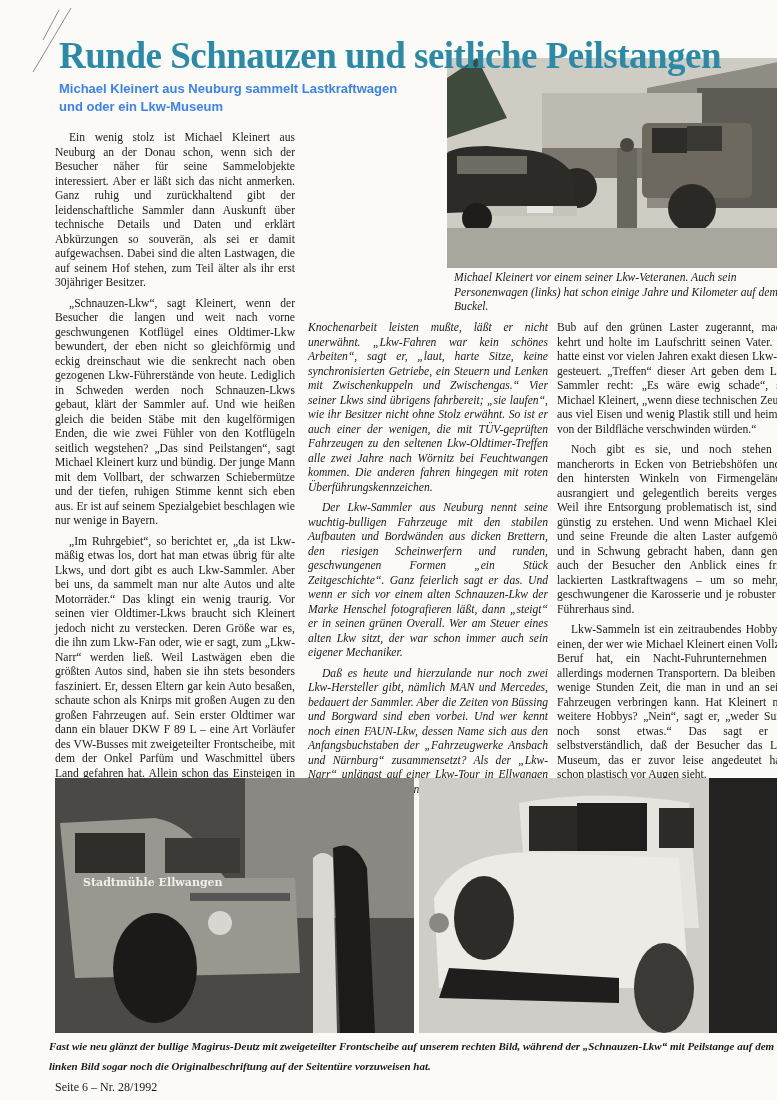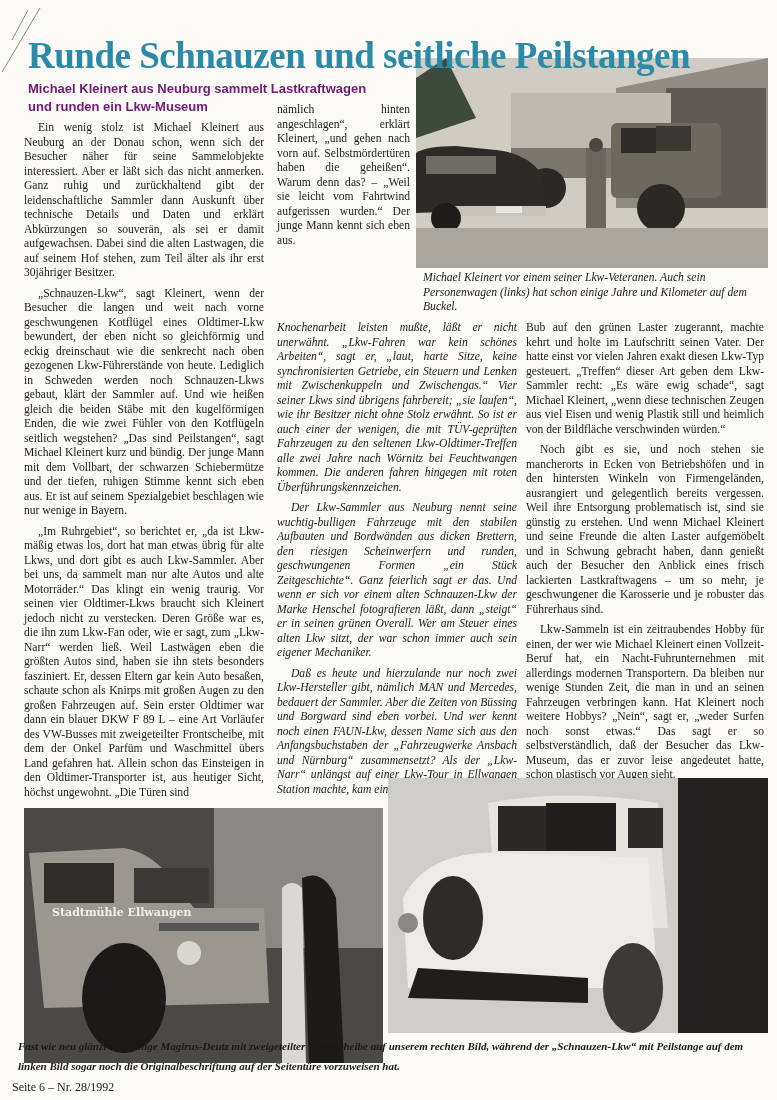--- a/index.html
+++ b/index.html
@@ -3,78 +3,78 @@
 <meta charset="utf-8">
 <style>
   html, body { margin: 0; padding: 0; }
   body {
     width: 777px; height: 1100px; overflow: hidden;
     background: #fbfaf6;
     font-family: "DejaVu Serif", "Liberation Serif", serif;
     color: #1a1a1a;
     position: relative;
   }
-  .page { position: absolute; inset: 0; }
+  .page { position: absolute; inset: 0; margin-left: 31px; }
   .slash { position: absolute; left: 0; top: 0; width: 45px; height: 100px; }
   .headline {
     position: absolute; left: 28px; top: 34px;
     font-family: "Liberation Serif", "DejaVu Serif", serif;
     font-weight: bold; font-size: 37px; letter-spacing: -0.5px;
     color: #2a8aa8; white-space: nowrap; margin: 0; z-index: 3;
   }
   .subhead {
     position: absolute; left: 28px; top: 80px; width: 380px;
     font-family: "Liberation Sans", "DejaVu Sans", sans-serif;
-    font-weight: bold; font-size: 13px; line-height: 18px; color: #701a75; margin: 0;
+    font-weight: bold; font-size: 13px; line-height: 18px; color: #3b82f6; margin: 0;
   }
   .col {
     position: absolute;
     font-family: "Liberation Serif", "DejaVu Serif", serif;
     font-size: 11.6px; line-height: 14.5px; text-align: justify; hyphens: auto;
   }
   .col p { margin: 0 0 6px 0; text-indent: 14px; }
   .col p.cont { text-indent: 0; }
-  .col1 { left: 24px; top: 121px; width: 240px; }
+  .col1 { left: 24px; top: 131px; width: 240px; }
   .col2a { left: 277px; top: 103px; width: 133px; }
   .col2b { left: 277px; top: 321px; width: 240px; font-style: italic; }
   .col3 { left: 526px; top: 321px; width: 238px; }
   .photo {
     position: absolute; overflow: hidden;
     background: linear-gradient(180deg, #d8d6d0 0%, #bfbcb4 55%, #9a978f 100%);
   }
   .photo-top { left: 416px; top: 58px; width: 352px; height: 210px; }
-  .photo-bl { left: 24px; top: 808px; width: 359px; height: 255px; background: linear-gradient(180deg,#3a3a38 0%, #6b6a66 40%, #2c2c2a 100%); }
+  .photo-bl { left: 24px; top: 778px; width: 359px; height: 255px; background: linear-gradient(180deg,#3a3a38 0%, #6b6a66 40%, #2c2c2a 100%); }
   .photo-br { left: 388px; top: 778px; width: 380px; height: 255px; background: linear-gradient(90deg,#c9c7c1 0%, #d6d4ce 55%, #2a2a28 80%, #1f1f1d 100%); }
   .caption {
     position: absolute;
     font-family: "Liberation Serif", "DejaVu Serif", serif;
     font-style: italic; font-size: 11.6px; line-height: 14.5px;
   }
   .caption-top { left: 423px; top: 271px; width: 345px; }
   .caption-bottom { left: 18px; top: 1036px; width: 740px; font-weight: bold; font-size: 11px; line-height: 20px; }
   .footer {
-    position: absolute; left: 12px; top: 1080px;
+    position: absolute; left: 24px; top: 1080px;
     font-family: "Liberation Serif", "DejaVu Serif", serif; font-size: 12px; text-align: right;
   }
 </style>
 </head>
 <body>
 
 <div class="page">
 
   <svg class="slash" viewBox="0 0 45 100">
     <line x1="40" y1="8" x2="2" y2="72" stroke="#888" stroke-width="1"></line>
     <line x1="28" y1="10" x2="12" y2="40" stroke="#888" stroke-width="1"></line>
   </svg>
 
   <h1 class="headline">Runde Schnauzen und seitliche Peilstangen</h1>
 
   <div class="subhead">
     <div>Michael Kleinert aus Neuburg sammelt Lastkraftwagen</div>
-    <div>und runden ein Lkw-Museum</div>
+    <div>und oder ein Lkw-Museum</div>
   </div>
 
   <div class="photo photo-top">
     <svg width="352" height="210" viewBox="0 0 352 210">
       <rect width="352" height="210" fill="#cfccc4"></rect>
       <polygon points="200,30 352,0 352,150 200,150" fill="#8f8c84"></polygon>
       <rect x="250" y="30" width="100" height="120" fill="#5e5b55"></rect>
       <polygon points="0,20 30,0 60,60 0,80" fill="#3e4a3c"></polygon>
       <rect x="95" y="35" width="160" height="60" fill="#bdbab1"></rect>
       <rect x="95" y="90" width="120" height="30" fill="#7a766d"></rect>
@@ -95,21 +95,20 @@
   </div>
   <div class="caption caption-top">Michael Kleinert vor einem seiner Lkw-Veteranen. Auch sein Personenwagen (links) hat schon einige Jahre und Kilometer auf dem Buckel.</div>
 
   <div class="col col1">
     <p>Ein wenig stolz ist Michael Kleinert aus Neuburg an der Donau schon, wenn sich der Besucher näher für seine Sammelobjekte interessiert. Aber er läßt sich das nicht anmerken. Ganz ruhig und zurückhaltend gibt der leidenschaftliche Sammler dann Auskunft über technische Details und Daten und erklärt Abkürzungen so souverän, als sei er damit aufgewachsen. Dabei sind die alten Lastwagen, die auf seinem Hof stehen, zum Teil älter als ihr erst 30jähriger Besitzer.</p>
     <p>„Schnauzen-Lkw“, sagt Kleinert, wenn der Besucher die langen und weit nach vorne geschwungenen Kotflügel eines Oldtimer-Lkw bewundert, der eben nicht so gleichförmig und eckig dreinschaut wie die senkrecht nach oben gezogenen Lkw-Führerstände von heute. Lediglich in Schweden werden noch Schnauzen-Lkws gebaut, klärt der Sammler auf. Und wie heißen gleich die beiden Stäbe mit den kugelförmigen Enden, die wie zwei Fühler von den Kotflügeln seitlich wegstehen? „Das sind Peilstangen“, sagt Michael Kleinert kurz und bündig. Der junge Mann mit dem Vollbart, der schwarzen Schiebermütze und der tiefen, ruhigen Stimme kennt sich eben aus. Er ist auf seinem Spezialgebiet beschlagen wie nur wenige in Bayern.</p>
     <p>„Im Ruhrgebiet“, so berichtet er, „da ist Lkw-mäßig etwas los, dort hat man etwas übrig für alte Lkws, und dort gibt es auch Lkw-Sammler. Aber bei uns, da sammelt man nur alte Autos und alte Motorräder.“ Das klingt ein wenig traurig. Vor seinen vier Oldtimer-Lkws braucht sich Kleinert jedoch nicht zu verstecken. Deren Größe war es, die ihn zum Lkw-Fan oder, wie er sagt, zum „Lkw-Narr“ werden ließ. Weil Lastwägen eben die größten Autos sind, haben sie ihn stets besonders fasziniert. Er, dessen Eltern gar kein Auto besaßen, schaute schon als Knirps mit großen Augen zu den großen Fahrzeugen auf. Sein erster Oldtimer war dann ein blauer DKW F 89 L – eine Art Vorläufer des VW-Busses mit zweigeteilter Frontscheibe, mit dem der Onkel Parfüm und Waschmittel übers Land gefahren hat. Allein schon das Einsteigen in den Oldtimer-Transporter ist, aus heutiger Sicht, höchst ungewohnt. „Die Türen sind</p>
   </div>
 
   <div class="col col2a">
-    <p class="cont">nämlich hinten angeschlagen“, erklärt Kleinert, „und gehen nach vorn auf. Selbstmördertüren haben die geheißen“. Warum denn das? – „Weil sie leicht vom Fahrtwind aufgerissen wurden.“ Der junge Mann kennt sich eben aus.</p>
   </div>
 
   <div class="col col2b">
     <p class="cont">Knochenarbeit leisten mußte, läßt er nicht unerwähnt. „Lkw-Fahren war kein schönes Arbeiten“, sagt er, „laut, harte Sitze, keine synchronisierten Getriebe, ein Steuern und Lenken mit Zwischenkuppeln und Zwischengas.“ Vier seiner Lkws sind übrigens fahrbereit; „sie laufen“, wie ihr Besitzer nicht ohne Stolz erwähnt. So ist er auch einer der wenigen, die mit TÜV-geprüften Fahrzeugen zu den seltenen Lkw-Oldtimer-Treffen alle zwei Jahre nach Wörnitz bei Feuchtwangen kommen. Die anderen fahren hingegen mit roten Überführungskennzeichen.</p>
     <p>Der Lkw-Sammler aus Neuburg nennt seine wuchtig-bulligen Fahrzeuge mit den stabilen Aufbauten und Bordwänden aus dicken Brettern, den riesigen Scheinwerfern und runden, geschwungenen Formen „ein Stück Zeitgeschichte“. Ganz feierlich sagt er das. Und wenn er sich vor einem alten Schnauzen-Lkw der Marke Henschel fotografieren läßt, dann „steigt“ er in seinen grünen Overall. Wer am Steuer eines alten Lkw sitzt, der war schon immer auch sein eigener Mechaniker.</p>
     <p>Daß es heute und hierzulande nur noch zwei Lkw-Hersteller gibt, nämlich MAN und Mercedes, bedauert der Sammler. Aber die Zeiten von Büssing und Borgward sind eben vorbei. Und wer kennt noch einen FAUN-Lkw, dessen Name sich aus den Anfangsbuchstaben der „Fahrzeugwerke Ansbach und Nürnburg“ zusammensetzt? Als der „Lkw-Narr“ unlängst auf einer Lkw-Tour in Ellwangen Station machte, kam ein</p>
   </div>
 
   <div class="col col3">
     <p class="cont">Bub auf den grünen Laster zugerannt, machte kehrt und holte im Laufschritt seinen Vater. Der hatte einst vor vielen Jahren exakt diesen Lkw-Typ gesteuert. „Treffen“ dieser Art geben dem Lkw-Sammler recht: „Es wäre ewig schade“, sagt Michael Kleinert, „wenn diese technischen Zeugen aus viel Eisen und wenig Plastik still und heimlich von der Bildfläche verschwinden würden.“</p>

